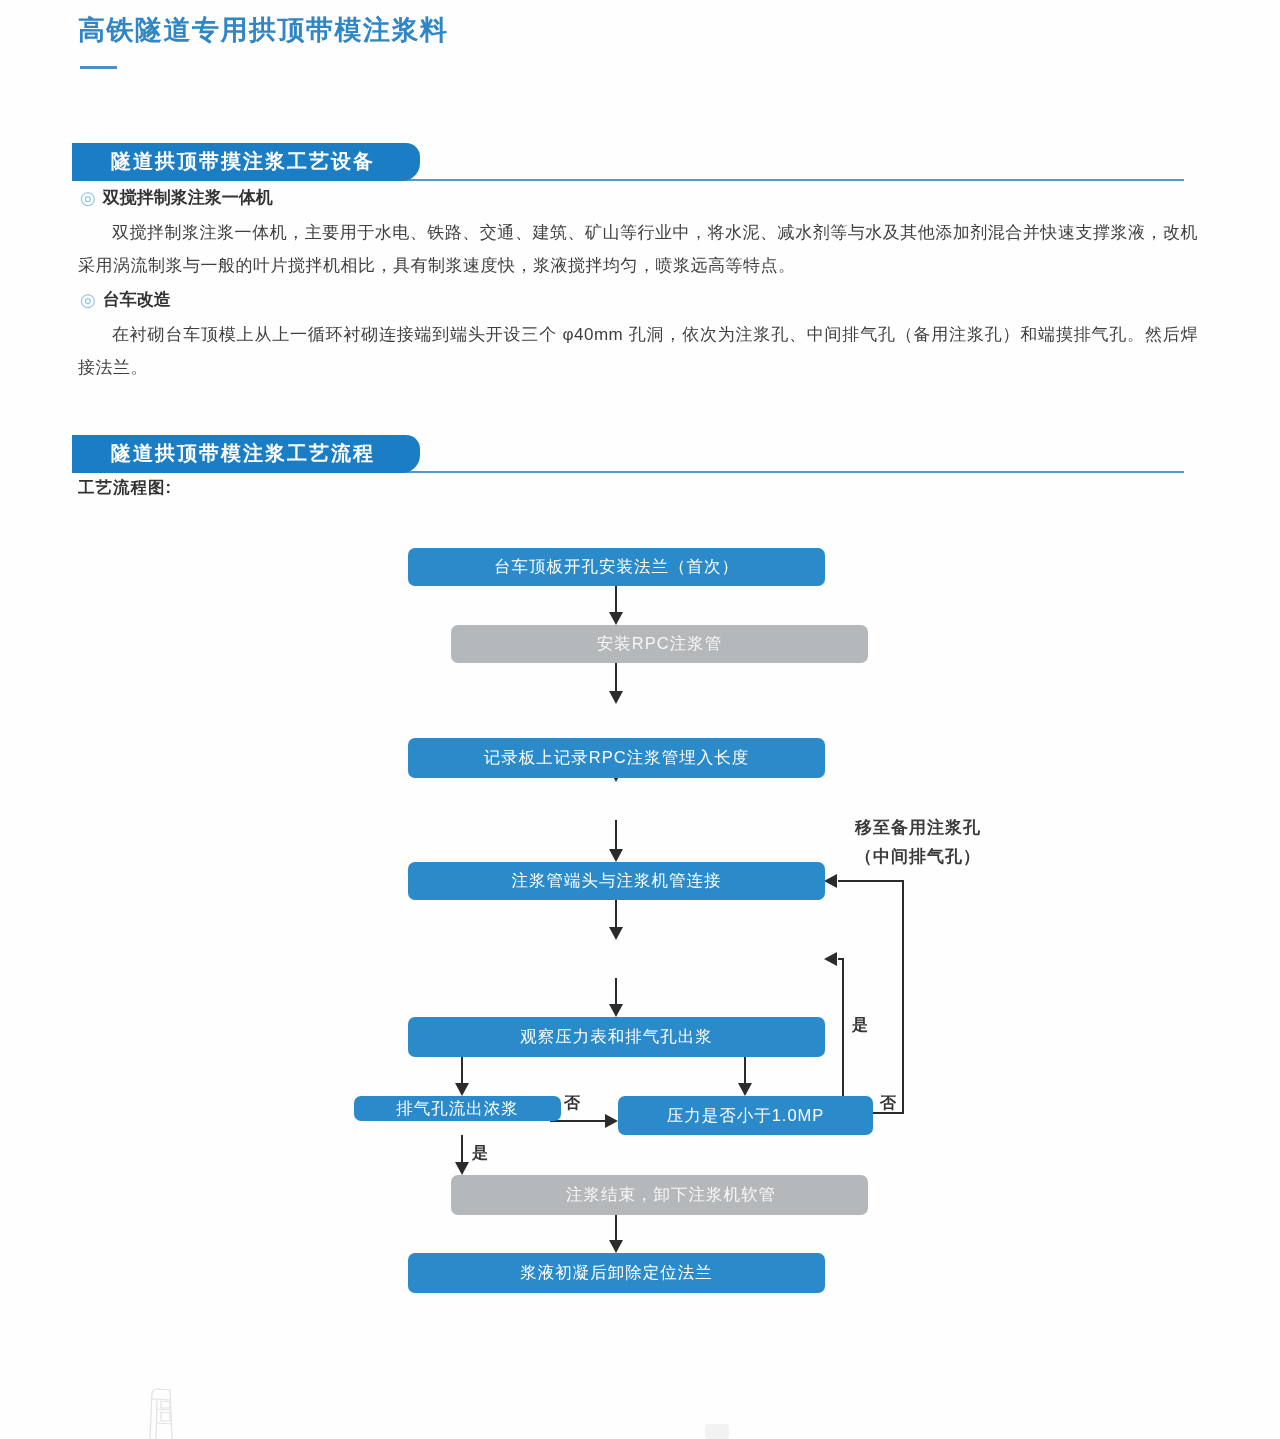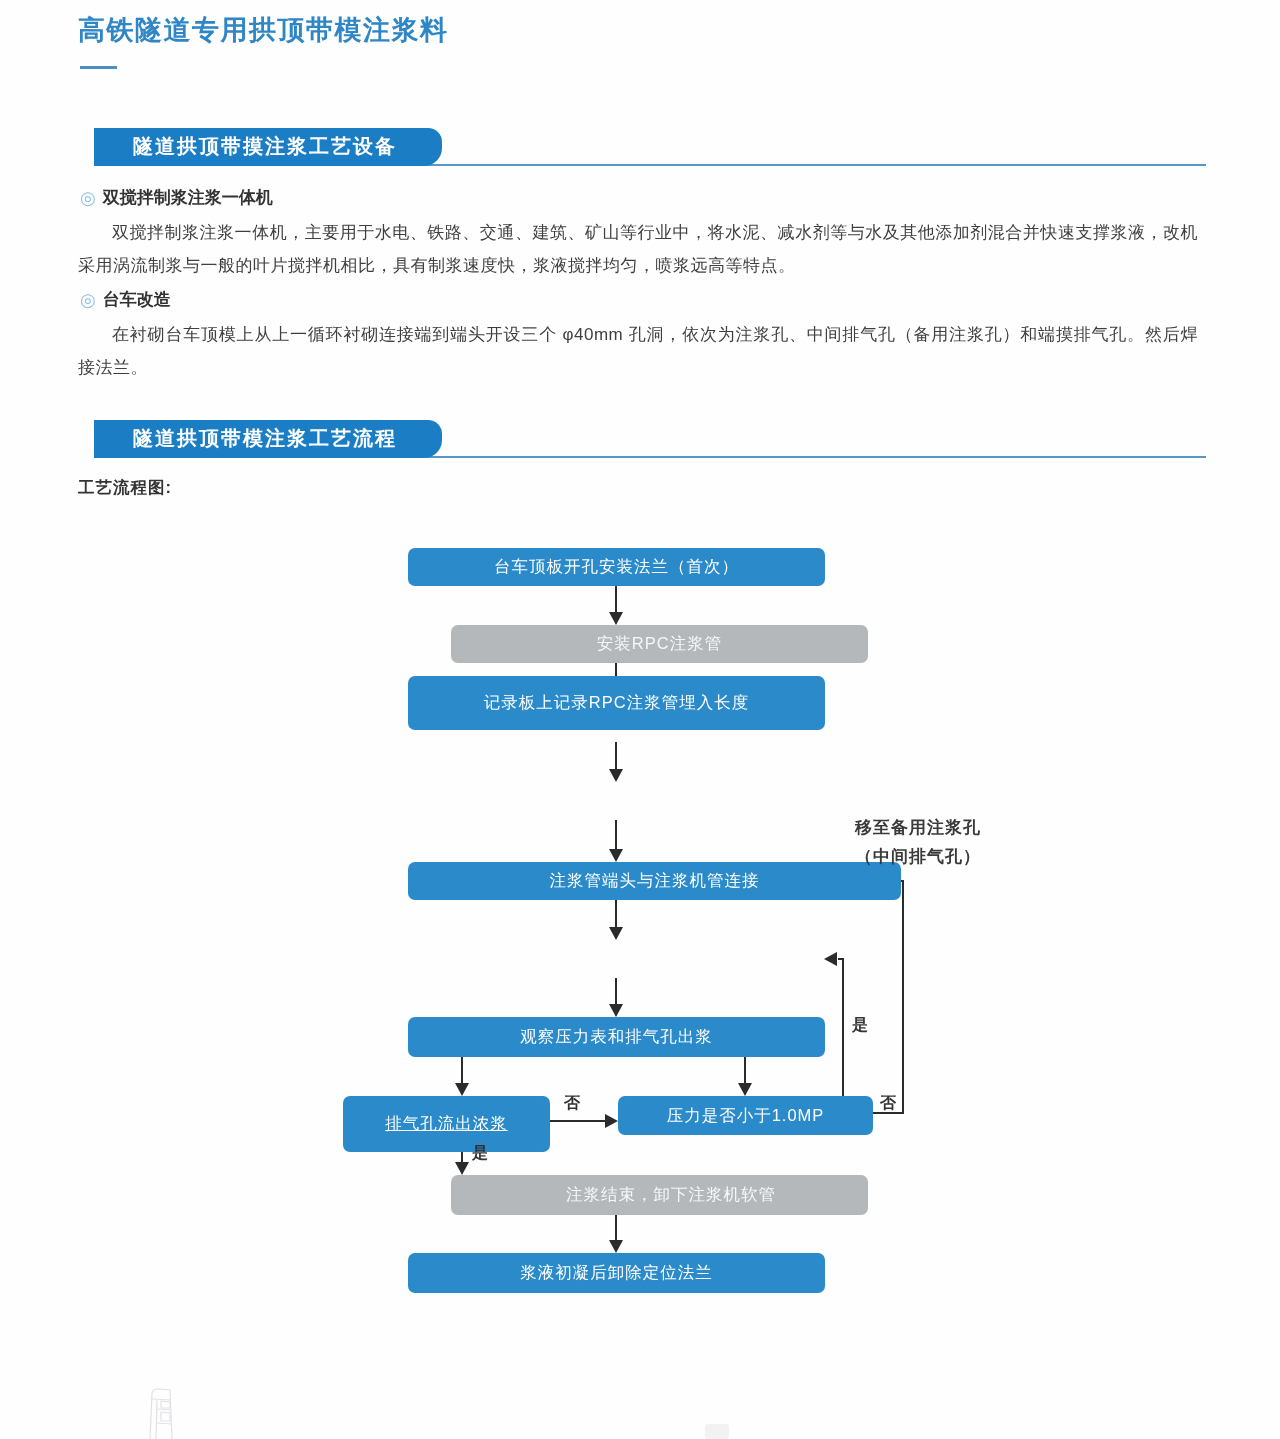--- a/index.html
+++ b/index.html
@@ -19,22 +19,23 @@
     font-size: 27px; font-weight: bold; color: #2e86c6;
     letter-spacing: 1.5px;
   }
   .title-underline {
     position: absolute; left: 80px; top: 66px;
     width: 37px; height: 3px; background: #4b8fc4;
   }
 
   
   .banner {
-    position: absolute; left: 94px; width: 1112px; height: 38px;
+    position: absolute; left: 72px; width: 1112px; height: 38px;
     border-bottom: 2px solid #5796c6;
+    margin-top: 15px;
   }
   .banner .tab {
     position: absolute; left: 0; top: 0; height: 38px;
     min-width: 348px; background: #1b7ec5;
     border-radius: 0 14px 18px 0;
     color: #ffffff; font-size: 20px; font-weight: bold;
     letter-spacing: 2px;
     display: flex; align-items: center; justify-content: center;
     padding: 0 26px 2px 20px;
   }
@@ -72,26 +73,26 @@
     border-radius: 7px;
     color: #ffffff; font-size: 16.5px; letter-spacing: 1px;
     display: flex; align-items: center; justify-content: center;
     text-align: center;
   }
   .fc-blue { background: #2b8bca; }
   .fc-gray { background: #b5b8bb; color: #f7f7f7; margin-left: 43px; }
 
   #box-1  { left: 408px; top: 548px;  width: 417px; height: 38px; }
   #box-2  { left: 408px; top: 625px;  width: 417px; height: 38px; }
-  #box-3  { left: 408px; top: 676px;  width: 417px; height: 54px; }
+  #box-3  { left: 408px; top: 738px;  width: 417px; height: 40px; }
   #box-4  { left: 408px; top: 782px;  width: 417px; height: 38px; }
-  #box-5  { left: 408px; top: 862px;  width: 493px; height: 38px; }
+  #box-5  { left: 408px; top: 862px;  width: 417px; height: 38px; }
   #box-6  { left: 408px; top: 940px;  width: 417px; height: 38px; }
   #box-7  { left: 408px; top: 1017px; width: 417px; height: 40px; }
-  #box-8  { left: 343px; top: 1096px; width: 207px; height: 56px; text-decoration: underline; }
+  #box-8  { left: 354px; top: 1096px; width: 207px; height: 25px; }
   #box-9  { left: 618px; top: 1096px; width: 255px; height: 39px; }
   #box-10 { left: 408px; top: 1175px; width: 417px; height: 40px; padding-left: 23px; }
   #box-11 { left: 408px; top: 1253px; width: 417px; height: 40px; }
 
   #connector-svg {
     position: absolute; left: 0; top: 0;
     width: 1280px; height: 1439px;
     pointer-events: none;
   }
   #connector-svg line, #connector-svg polyline {

